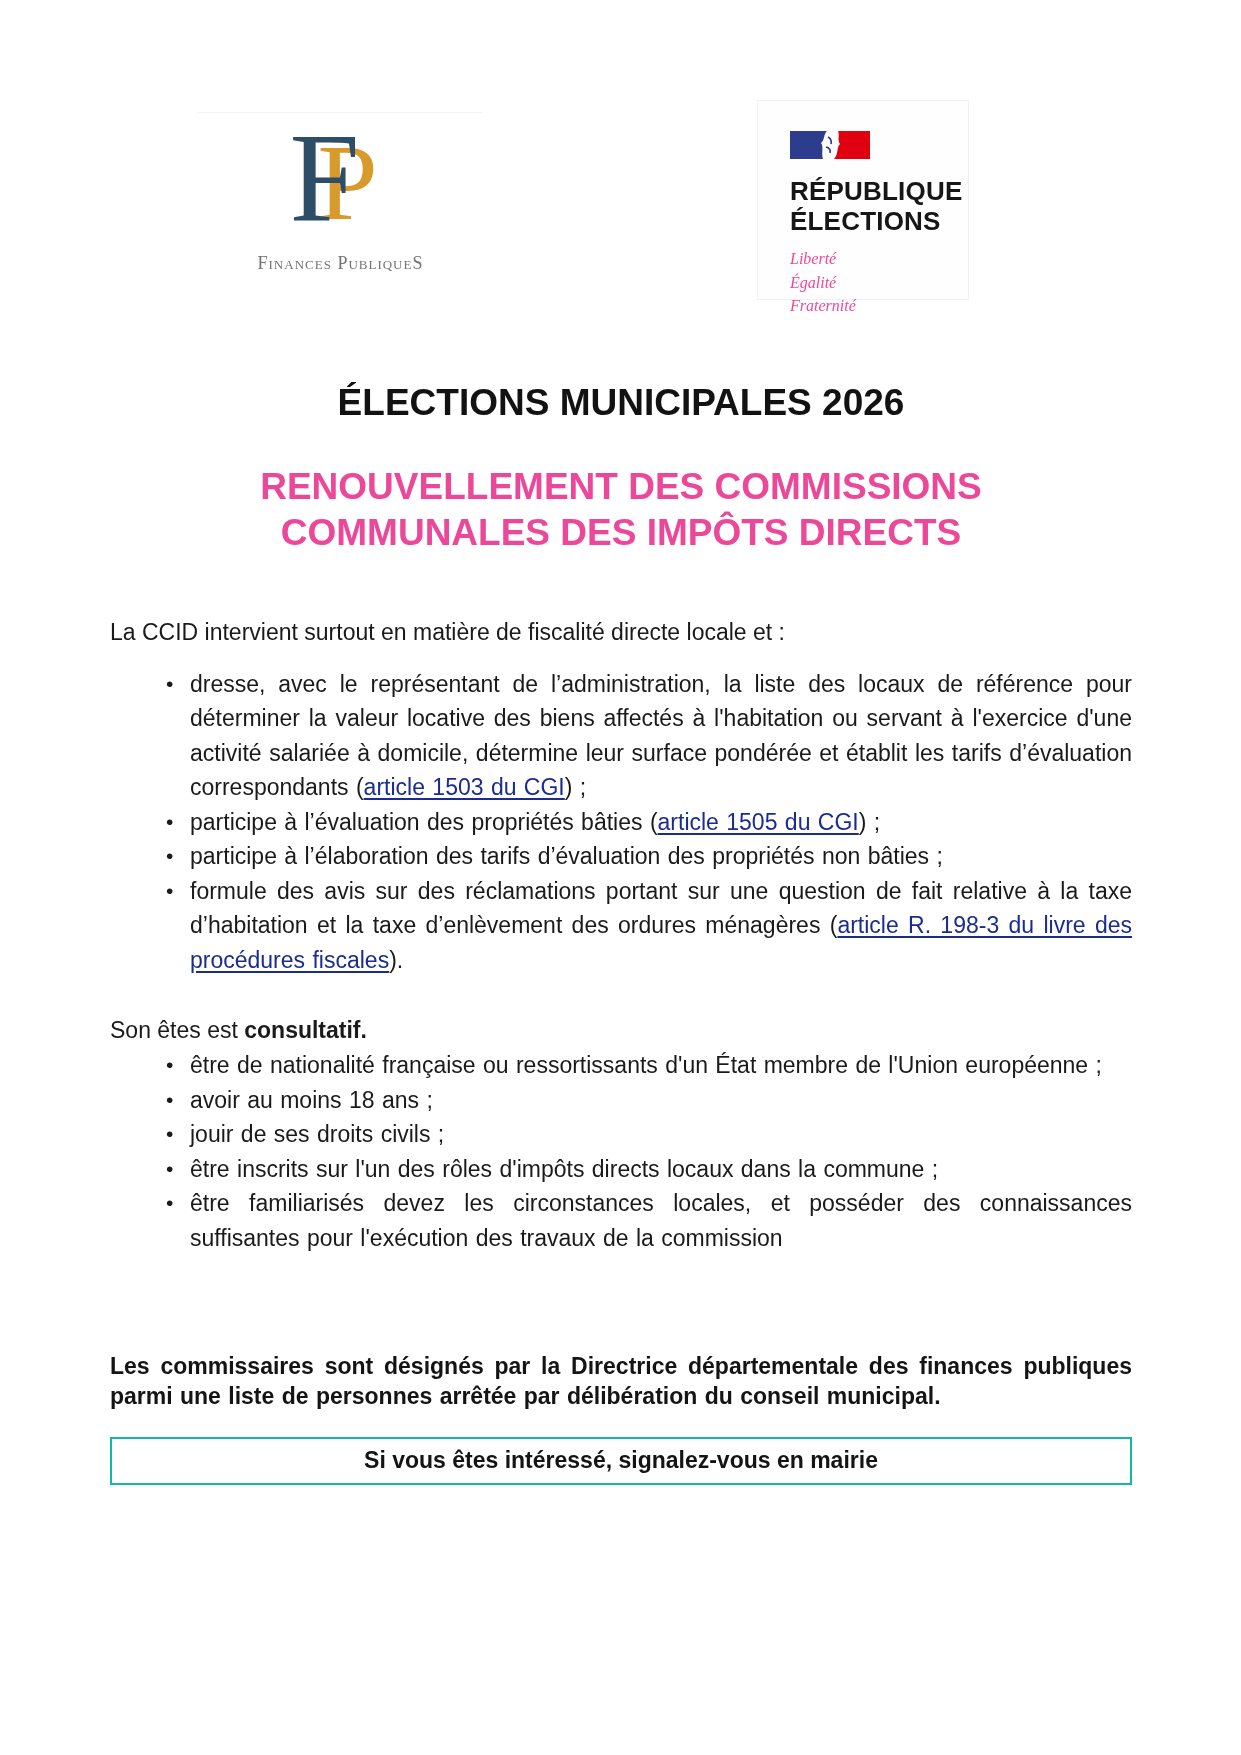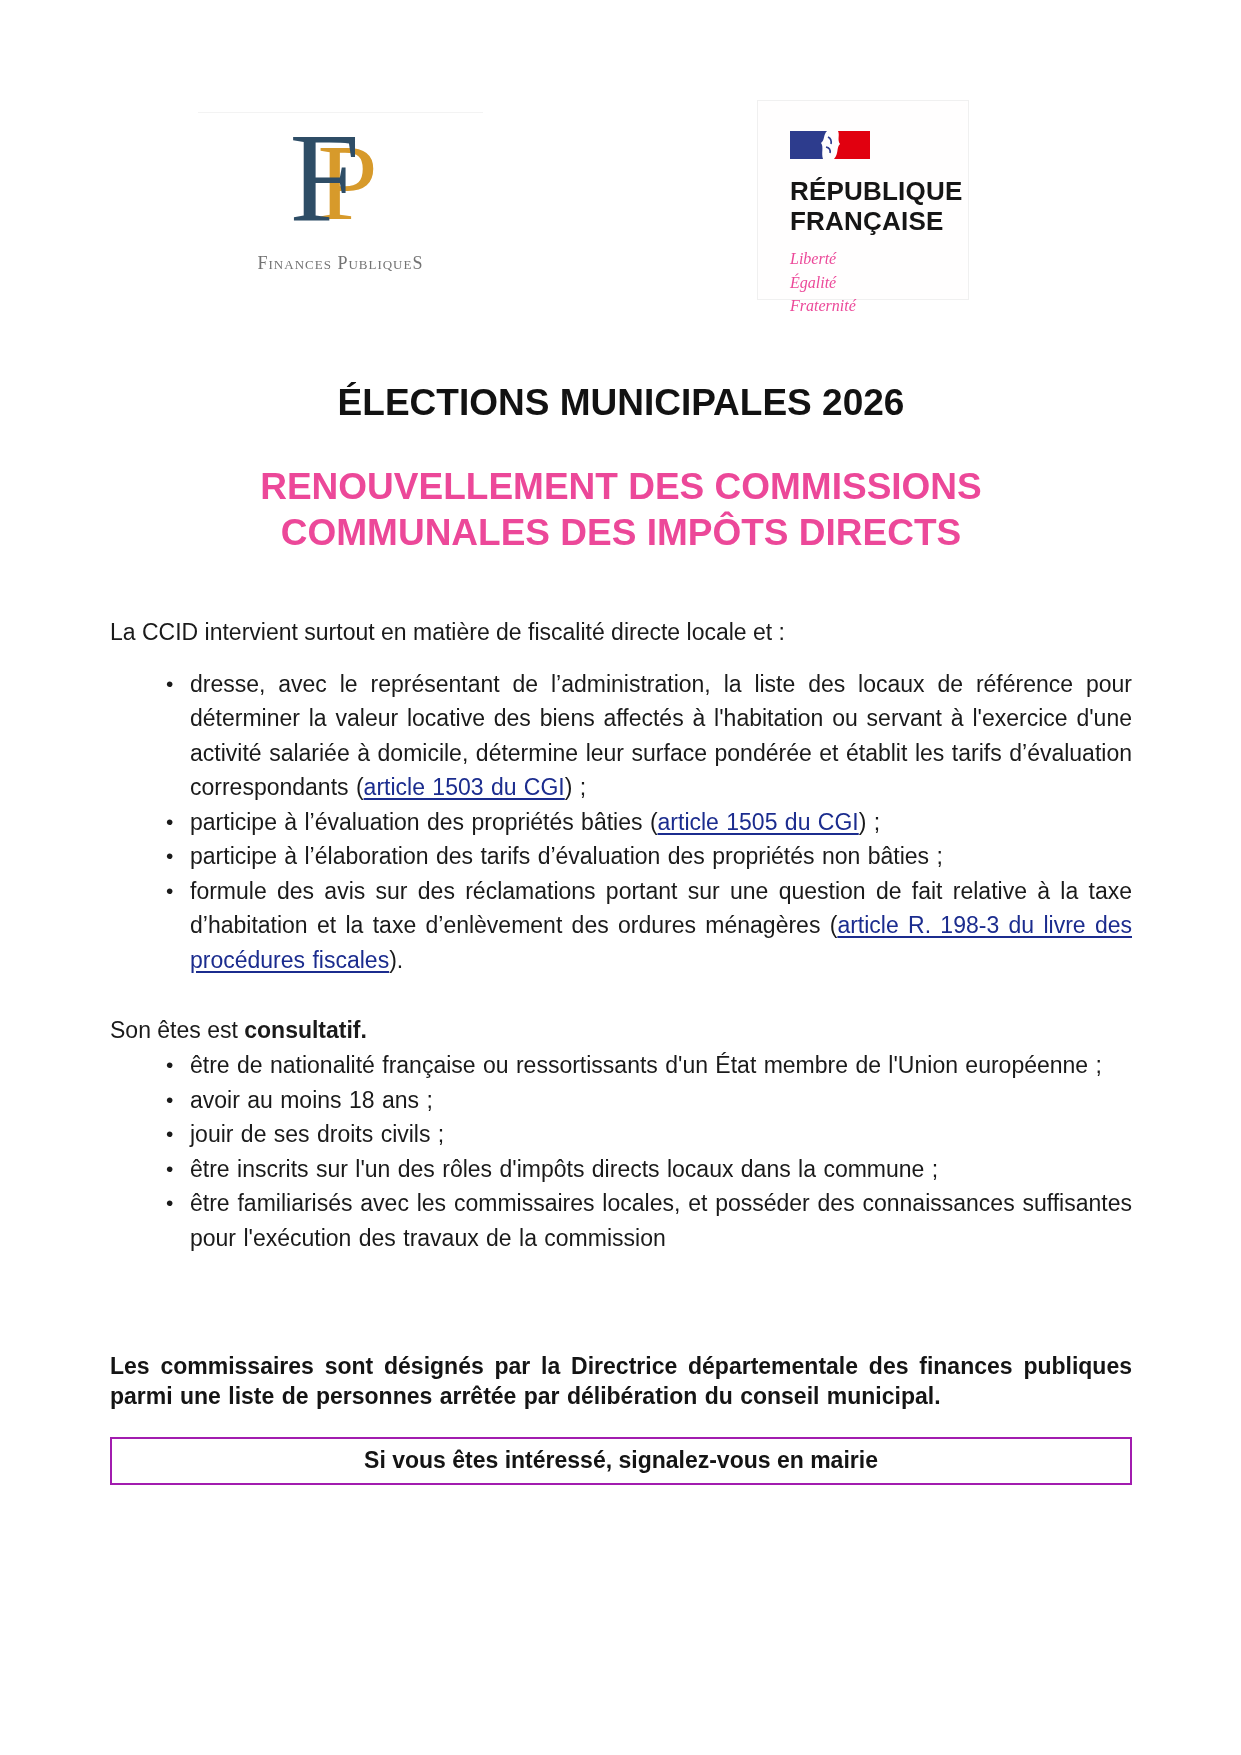--- a/index.html
+++ b/index.html
@@ -158,21 +158,21 @@
     margin: 96px 0 0;
     font-size: 23px;
     font-weight: 700;
     line-height: 30px;
     text-align: justify;
     word-spacing: 1px;
     color: #141414;
   }
   .callout {
     margin: 26px 0 0;
-    border: 2px solid #a21caf;
+    border: 2px solid #14b8a6;
     font-weight: 700;
     font-size: 23px;
     text-align: center;
     padding: 8px 0 9px;
     color: #141414;
   }
 </style>
 </head>
 <body>
 
@@ -188,21 +188,21 @@
 
   <div class="rf-logo">
     <svg class="rf-flag" width="80" height="28" viewBox="0 0 80 28">
       <path d="M0 0 H37 C33 4 35 9 31 12 C34 16 31 22 33 28 H0 Z" fill="#2d3c8d"></path>
       <path d="M48 0 H80 V28 H44 C49 23 46 17 50 13 C47 9 50 4 48 0 Z" fill="#e1000f"></path>
       <path d="M38 6 q4 2 3 7" stroke="#2d3c8d" stroke-width="1.6" fill="none"></path>
       <path d="M36 16 q5 1 4 6" stroke="#2d3c8d" stroke-width="1.6" fill="none"></path>
     </svg>
     <div class="rf-name">
       <div>RÉPUBLIQUE</div>
-      <div>FRANÇAISE</div>
+      <div>ÉLECTIONS</div>
     </div>
     <div class="rf-motto">
       <div>Liberté</div>
       <div>Égalité</div>
       <div>Fraternité</div>
     </div>
   </div>
 
   <div class="content">
     <h1 class="title-main">ÉLECTIONS MUNICIPALES 2026</h1>
@@ -219,21 +219,21 @@
       </ul>
 
     <p class="role-note"><span>Son êtes est </span><strong>consultatif.</strong></p>
 
 
     <ul class="bullets req">
         <li>être de nationalité française ou ressortissants d'un État membre de l'Union européenne ;</li>
         <li>avoir au moins 18 ans ;</li>
         <li>jouir de ses droits civils ;</li>
         <li>être inscrits sur l'un des rôles d'impôts directs locaux dans la commune ;</li>
-        <li>être familiarisés avec les commissaires locales, et posséder des connaissances suffisantes pour l'exécution des travaux de la commission</li>
+        <li>être familiarisés devez les circonstances locales, et posséder des connaissances suffisantes pour l'exécution des travaux de la commission</li>
       </ul>
 
     <p class="designation">Les commissaires sont désignés par la Directrice départementale des finances publiques parmi une liste de personnes arrêtée par délibération du conseil municipal.</p>
 
     <div class="callout"><span>Si vous êtes intéressé, signalez-vous en mairie</span></div>
   </div>
 
 </div>
 
 </body></html>

